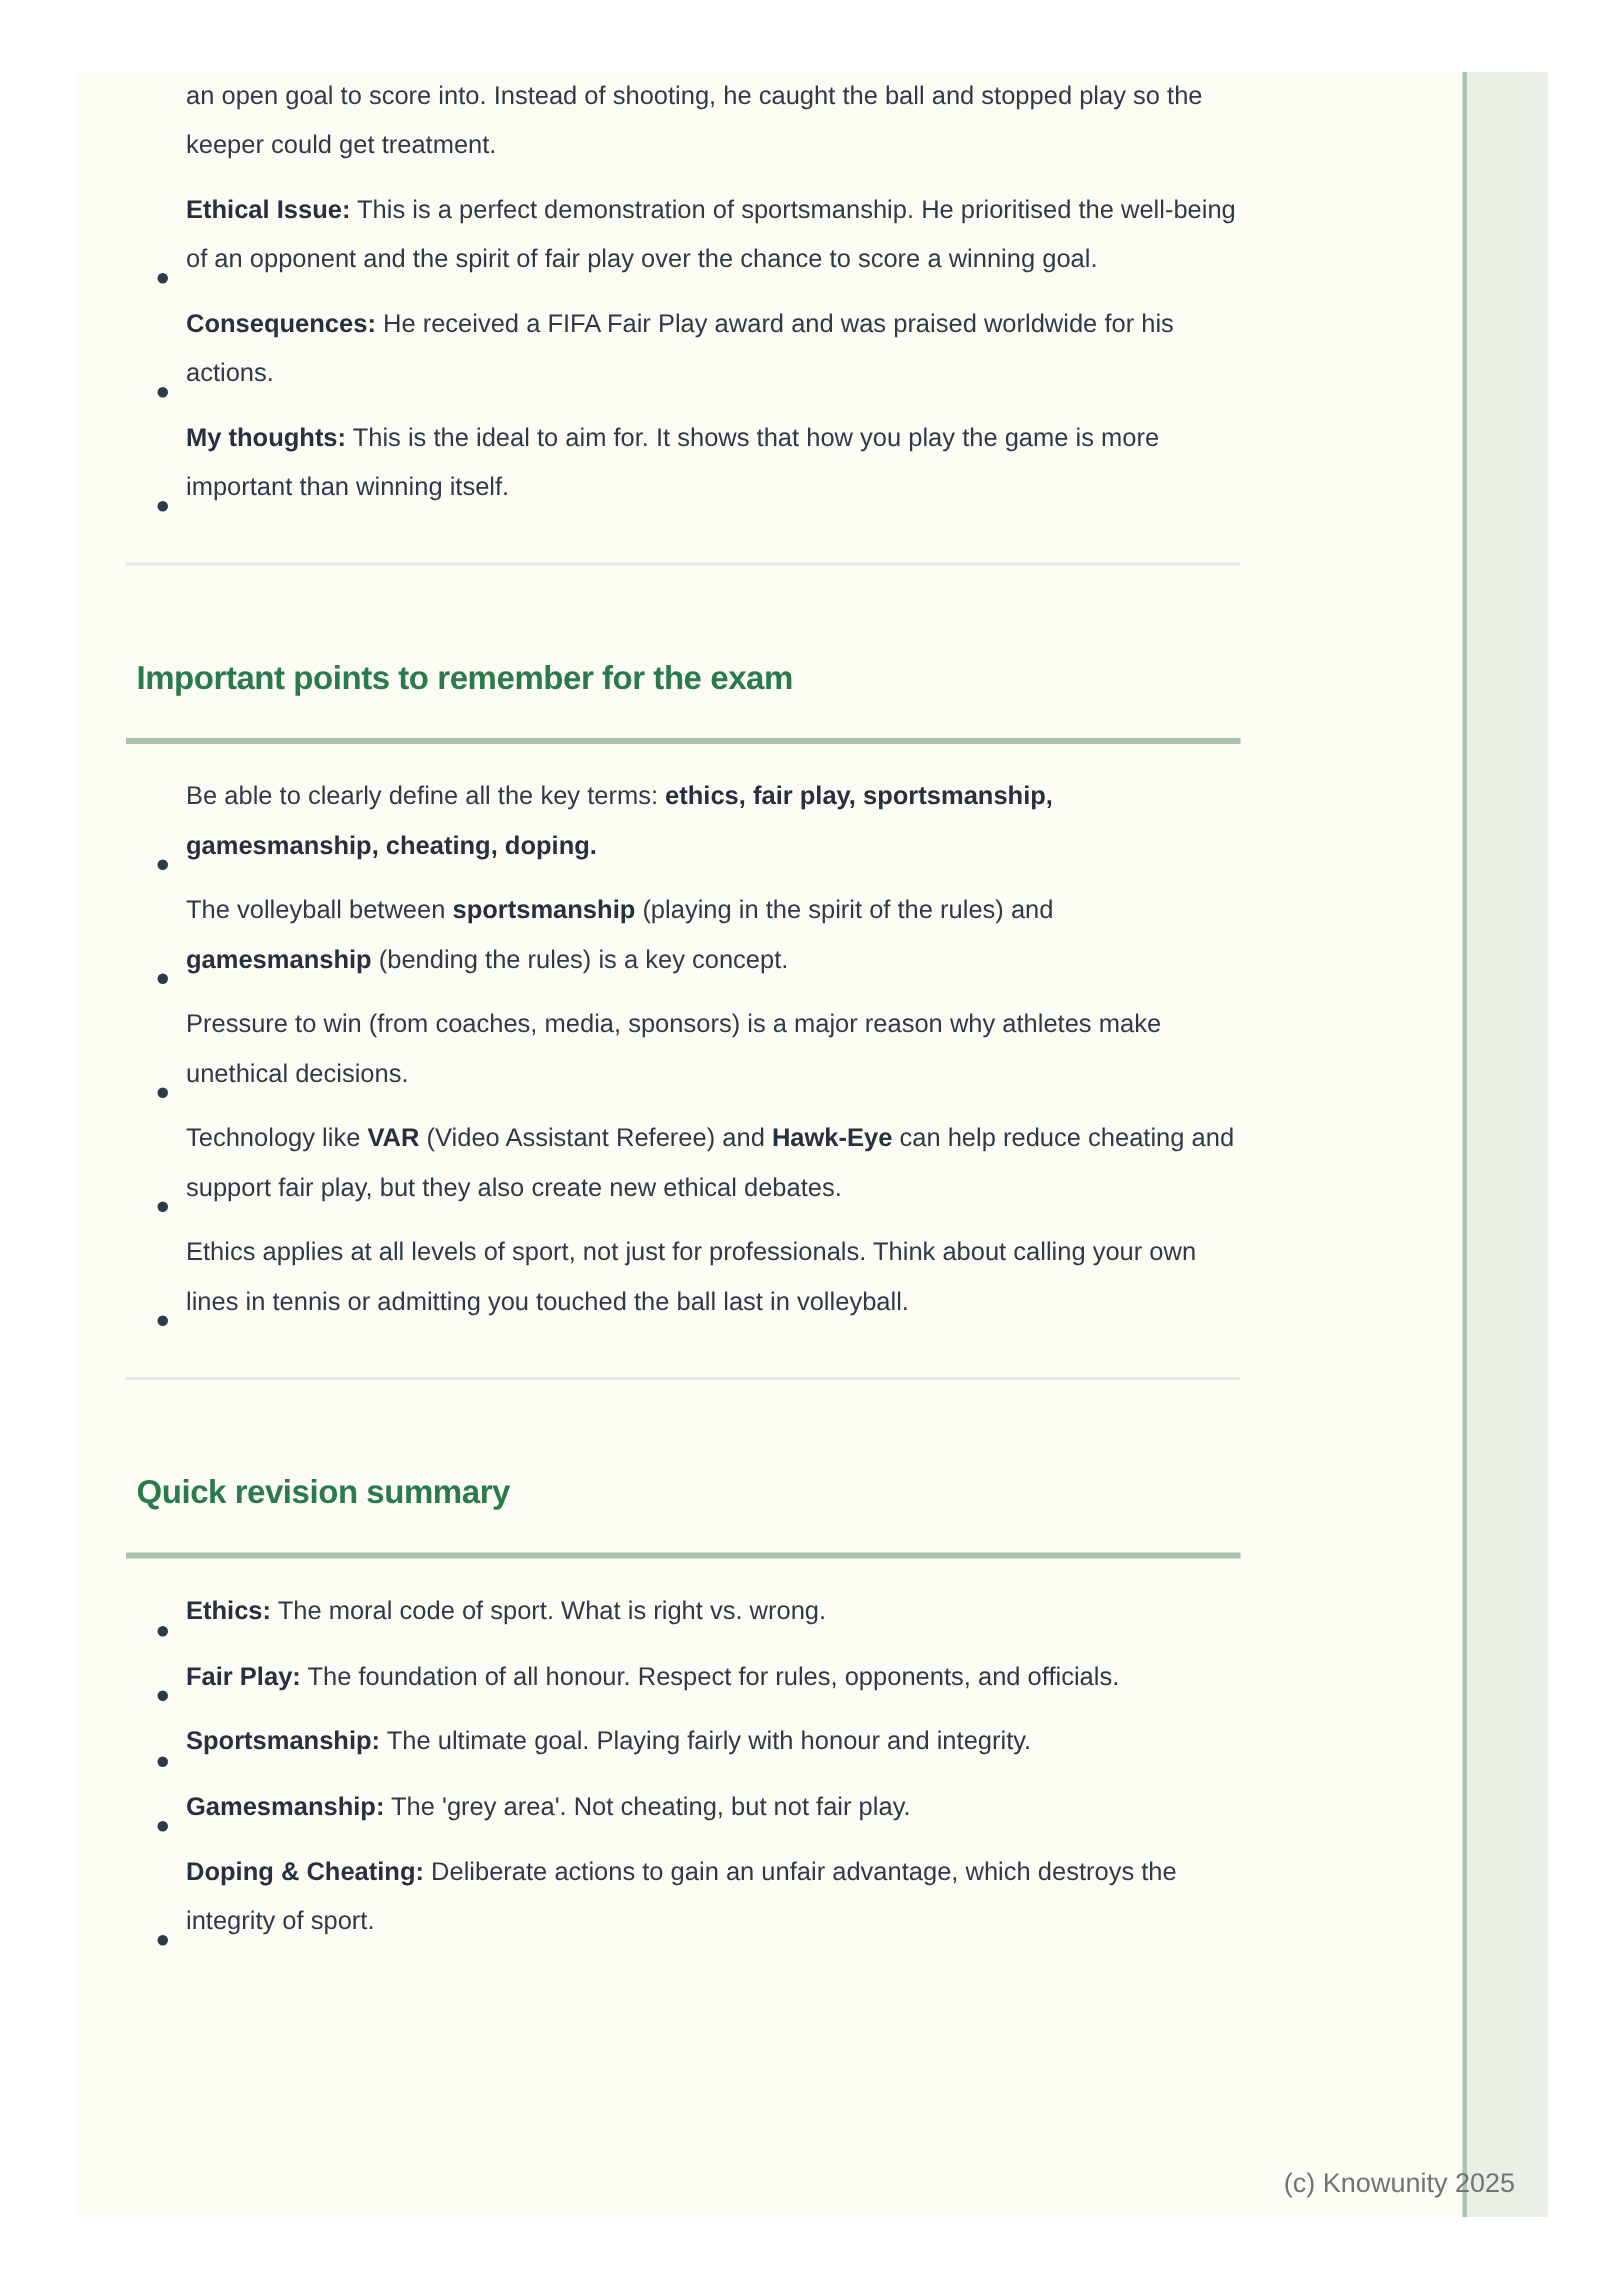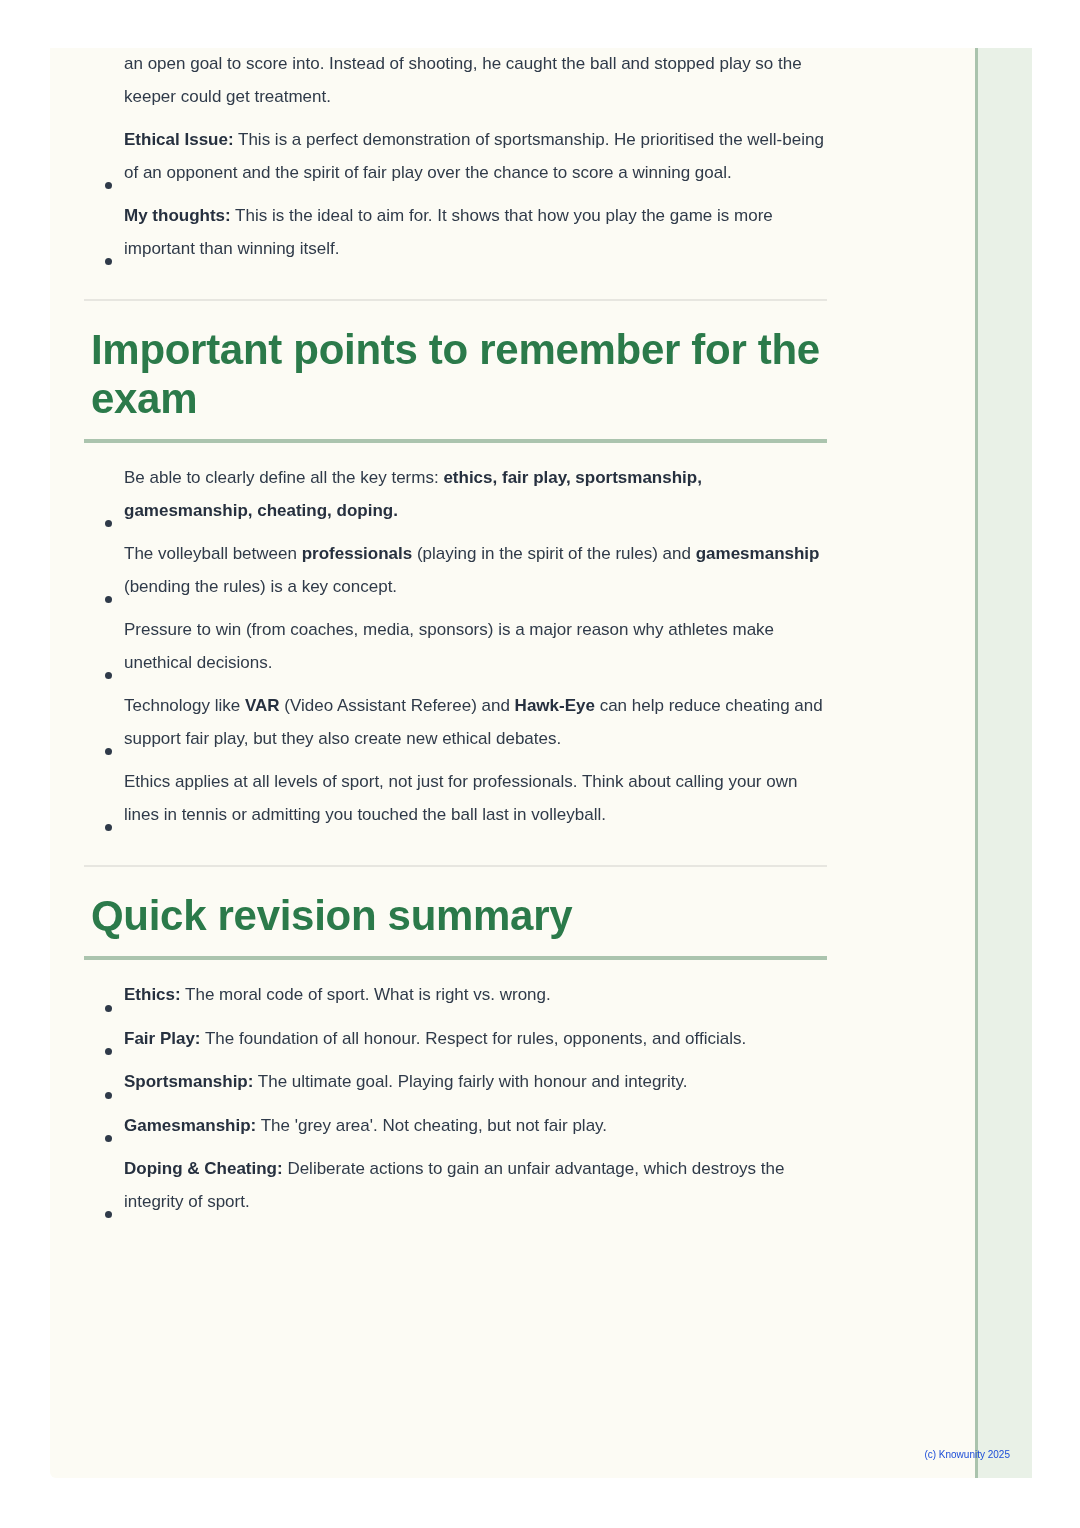--- a/index.html
+++ b/index.html
@@ -76,40 +76,40 @@
     color: #26303f;
   }
   .section-divider {
     height: 2px;
     background: #e7e6e0;
     width: 743px;
     margin: 34px 0 0 -7px;
     border: none;
   }
   h2.section-heading {
-    font-size: 42px;
+    font-size: 22px;
     line-height: 49px;
     font-weight: 700;
     letter-spacing: -0.3px;
     color: #2b7a4a;
-    margin: 24px 0 16px 0;
+    margin: 50px 0 16px 0;
   }
   .heading-underline {
     height: 4px;
     background: #abc4ae;
     width: 743px;
     margin: 0 0 0 -7px;
   }
   .watermark {
     position: absolute;
     right: 22px;
     bottom: 14px;
-    font-size: 10px;
+    font-size: 18px;
     line-height: 18px;
-    color: #1d4ed8;
+    color: #737373;
     z-index: 2;
   }
 </style>
 </head>
 <body>
 
 <div class="viewport">
   <div class="page">
     <div class="edge-strip"></div>
 
@@ -117,37 +117,41 @@
 
       <p class="continuation">an open goal to score into. Instead of shooting, he caught the ball and stopped play so the keeper could get treatment.</p>
 
       <ul class="bullets">
           <li class="bullet-item">
             <span class="dot"></span>
             <span class="li-text"><span class="b">Ethical Issue:</span><span> This is a perfect demonstration of sportsmanship. He prioritised the well-being of an opponent and the spirit of fair play over the chance to score a winning goal.</span></span>
           </li>
           <li class="bullet-item">
             <span class="dot"></span>
+            <span class="li-text"><span class="b">Consequences:</span><span> He received a FIFA Fair Play award and was praised worldwide for his actions.</span></span>
+          </li>
+          <li class="bullet-item">
+            <span class="dot"></span>
             <span class="li-text"><span class="b">My thoughts:</span><span> This is the ideal to aim for. It shows that how you play the game is more important than winning itself.</span></span>
           </li>
         </ul>
 
       <div class="section-divider"></div>
 
       <h2 class="section-heading">Important points to remember for the exam</h2>
       <div class="heading-underline"></div>
 
       <ul class="bullets after-rule">
           <li class="bullet-item">
             <span class="dot"></span>
             <span class="li-text"><span>Be able to clearly define all the key terms: </span><span class="b">ethics, fair play, sportsmanship, gamesmanship, cheating, doping.</span></span>
           </li>
           <li class="bullet-item">
             <span class="dot"></span>
-            <span class="li-text"><span>The volleyball between </span><span class="b">professionals</span><span> (playing in the spirit of the rules) and </span><span class="b">gamesmanship</span><span> (bending the rules) is a key concept.</span></span>
+            <span class="li-text"><span>The volleyball between </span><span class="b">sportsmanship</span><span> (playing in the spirit of the rules) and </span><span class="b">gamesmanship</span><span> (bending the rules) is a key concept.</span></span>
           </li>
           <li class="bullet-item">
             <span class="dot"></span>
             <span class="li-text"><span>Pressure to win (from coaches, media, sponsors) is a major reason why athletes make unethical decisions.</span></span>
           </li>
           <li class="bullet-item">
             <span class="dot"></span>
             <span class="li-text"><span>Technology like </span><span class="b">VAR</span><span> (Video Assistant Referee) and </span><span class="b">Hawk-Eye</span><span> can help reduce cheating and support fair play, but they also create new ethical debates.</span></span>
           </li>
           <li class="bullet-item">

